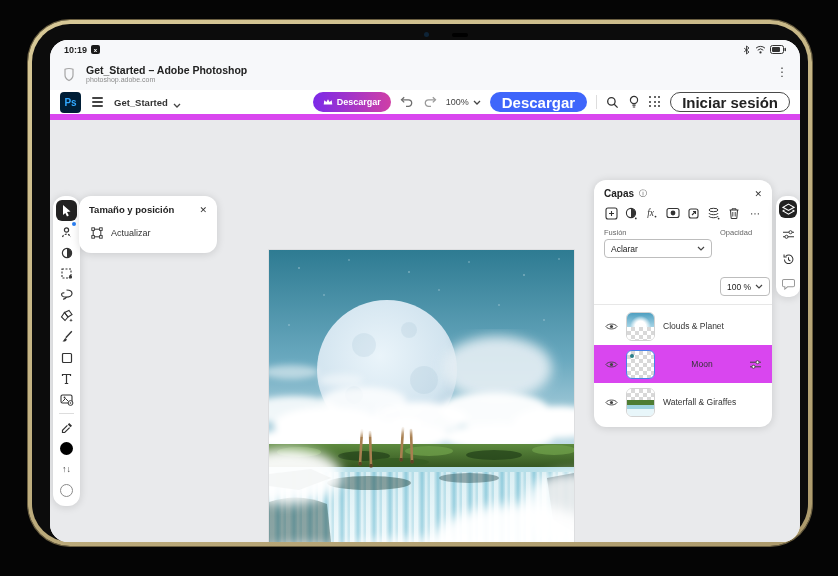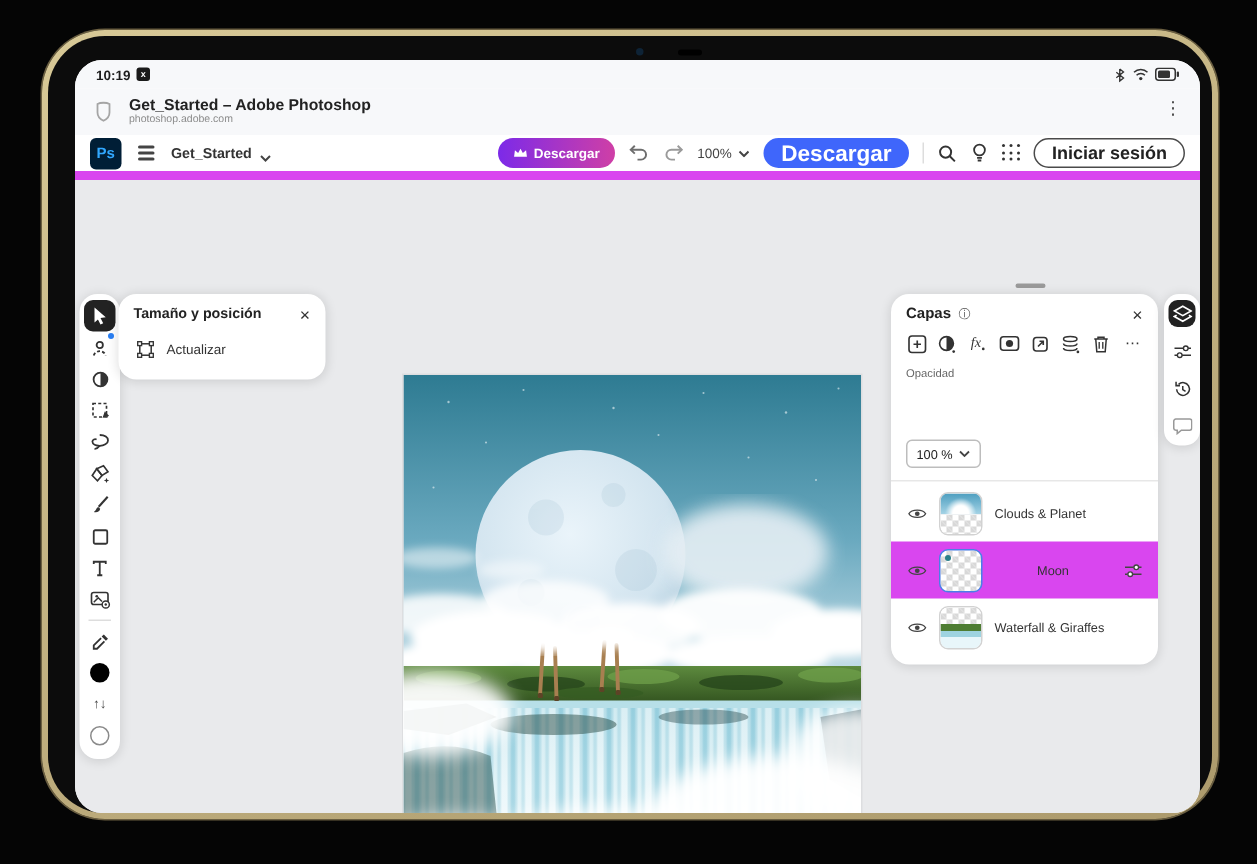--- a/index.html
+++ b/index.html
@@ -45,21 +45,21 @@
   .app-right{display:flex;align-items:center;gap:9px;}
   .btn-update{display:flex;align-items:center;gap:4px;height:20px;padding:0 10px;border-radius:11px;
     background:linear-gradient(90deg,#7c2ae8,#cf3fa6);color:#fff;font-size:9px;font-weight:bold;cursor:pointer;}
   .zoom-ctl{display:flex;align-items:center;gap:4px;font-size:9px;color:#444;cursor:pointer;}
   .btn-download{height:20px;padding:0 12px;border-radius:11px;background:#3f66fb;color:#fff;
     font-size:15px;font-weight:bold;display:flex;align-items:center;cursor:pointer;}
   .vdiv{width:1px;height:14px;background:#ddd;}
   .dots-grid{width:12px;height:12px;display:grid;grid-template-columns:repeat(3,1fr);gap:2px;cursor:pointer;}
   .dots-grid i{width:2px;height:2px;background:#333;border-radius:50%;}
   .btn-signin{height:20px;padding:0 11px;border-radius:11px;border:1.5px solid #4a4a4a;background:#fff;
-    color:#222;font-size:12px;font-weight:bold;display:flex;align-items:center;cursor:pointer;}
+    color:#222;font-size:15px;font-weight:bold;display:flex;align-items:center;cursor:pointer;}
 
   
   .workspace{position:relative;height:422px;background:#e9eaec;}
   .panel{background:#fff;border-radius:12px;box-shadow:0 1px 8px rgba(0,0,0,.14);}
 
   
   .tool-rail{position:absolute;left:3px;top:76px;width:27px;padding:4px 0 5px;display:flex;
     flex-direction:column;align-items:center;gap:0;}
   .tool{width:21px;height:21px;display:flex;align-items:center;justify-content:center;color:#333;
     position:relative;cursor:pointer;font-size:11px;}
@@ -76,21 +76,21 @@
   .sp-title{font-size:9.5px;font-weight:bold;color:#222;}
   .sp-close{font-size:9px;color:#333;cursor:pointer;}
   .sp-item{display:flex;align-items:center;gap:8px;padding:5px 2px;font-size:9px;color:#333;cursor:pointer;}
 
   
   .canvas-wrap{position:absolute;left:219px;top:130px;width:305px;height:314px;box-shadow:0 0 0 1px rgba(0,0,0,.05);}
   .canvas-wrap svg{width:100%;height:100%;}
 
   
   .drag-pill{position:absolute;left:627px;top:69px;width:20px;height:3px;border-radius:2px;background:#9a9a9a;cursor:grab;}
-  .layers-panel{position:absolute;left:544px;top:76px;width:178px;padding:8px 0 6px;}
+  .layers-panel{position:absolute;left:544px;top:60px;width:178px;padding:8px 0 6px;}
   .lp-head{display:flex;align-items:center;padding:0 10px;margin-bottom:6px;}
   .lp-title{font-size:10px;font-weight:bold;color:#222;}
   .lp-info{font-size:8px;color:#555;margin-left:5px;}
   .lp-close{margin-left:auto;font-size:9px;color:#333;cursor:pointer;}
   .lp-actions{display:flex;align-items:center;gap:0;padding:0 8px;justify-content:space-between;margin-bottom:7px;}
   .lp-act{width:18px;height:16px;display:flex;align-items:center;justify-content:center;color:#333;cursor:pointer;font-size:10px;}
   .lp-fields{display:flex;gap:8px;padding:0 10px;margin-bottom:8px;}
   .field label{display:block;font-size:7.5px;color:#666;margin-bottom:2px;}
   .select{display:flex;align-items:center;justify-content:space-between;border:1px solid #bdbdbd;
     border-radius:4px;height:19px;padding:0 6px;font-size:8.5px;color:#222;cursor:pointer;background:#fff;}
@@ -493,20 +493,29 @@
               <span class="lp-act">
                   <svg width="12" height="13" viewBox="0 0 12 13">
                     <path d="M1.5 3 H10.5 M4 3 V1.8 H8 V3 M2.5 3 L3.2 11.5 H8.8 L9.5 3" fill="none" stroke="#333" stroke-width="1"></path>
                     <path d="M4.8 5 V9.5 M7.2 5 V9.5" stroke="#333" stroke-width="0.9"></path>
                   </svg>
                 </span>
               <span class="lp-act">⋯</span>
             </div>
             <div class="lp-fields">
               <div class="field">
+                <label>Fusión</label>
+                <div class="select blend">
+                  <span>Aclarar</span>
+                  <svg width="8" height="5" viewBox="0 0 8 5">
+                      <polyline points="1,1 4,4 7,1" fill="none" stroke="#444" stroke-width="1.2"></polyline>
+                    </svg>
+                </div>
+              </div>
+              <div class="field">
                 <label>Opacidad</label>
                 <div class="select opacity">
                   <span>100 %</span>
                   <svg width="8" height="5" viewBox="0 0 8 5">
                       <polyline points="1,1 4,4 7,1" fill="none" stroke="#444" stroke-width="1.2"></polyline>
                     </svg>
                 </div>
               </div>
             </div>
             <div class="lp-sep"></div>

